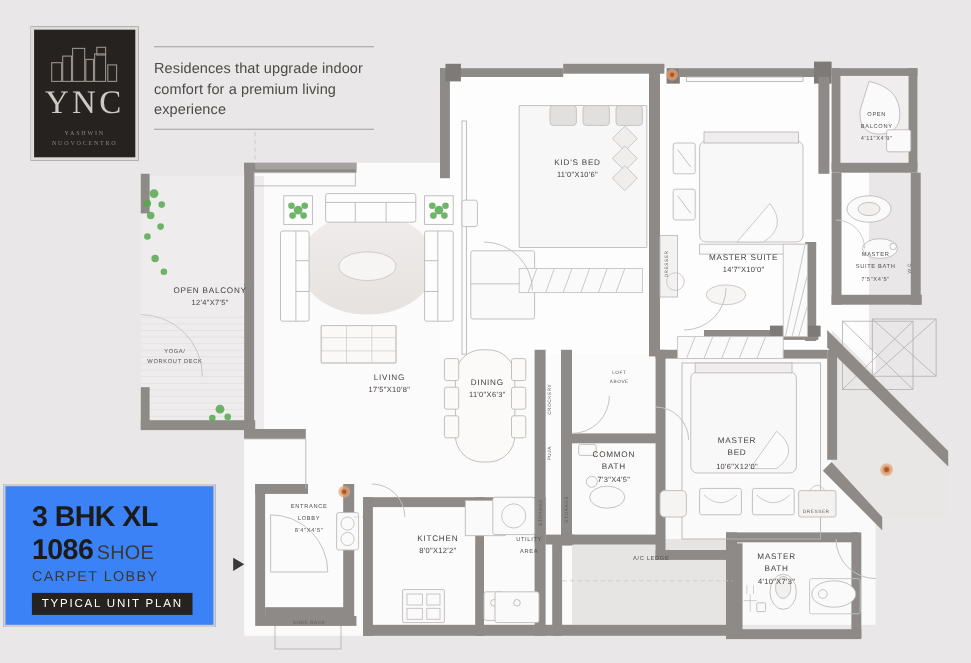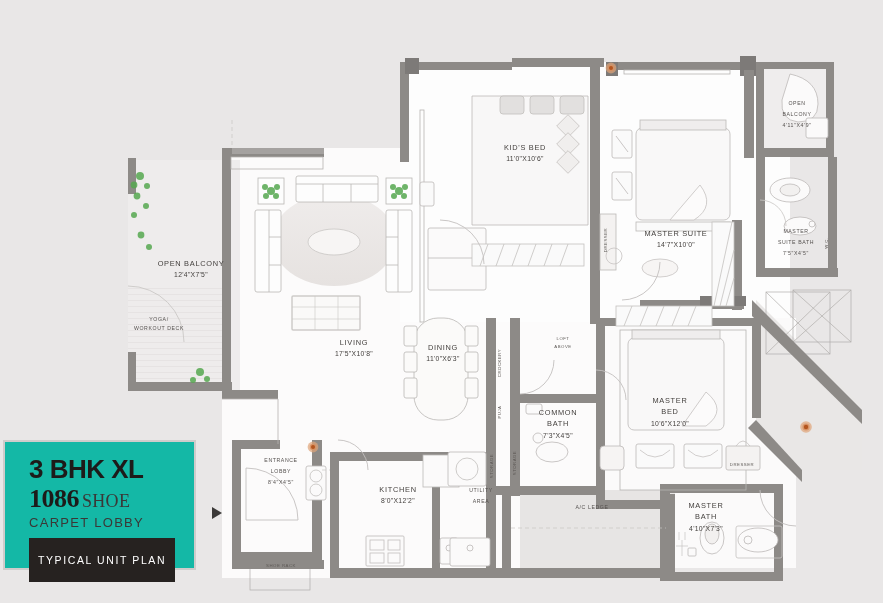--- a/index.html
+++ b/index.html
@@ -34,31 +34,31 @@
   #tagline-block { position: absolute; left: 140px; top: 42px; width: 215px; }
   .tag-rule { height: 1px; background: #a9a5a3; width: 200px; }
   #tagline {
     font-size: 13.2px; line-height: 1.45; color: #4d4a48; padding: 9px 0 8px 0;
     letter-spacing: 0.1px;
   }
 
   
   #spec-card {
     position: absolute; left: 3px; top: 440px; width: 193px; height: 130px;
-    background: #14b8a6; border: 2px solid #cfcccb;
+    background: #3b82f6; border: 2px solid #cfcccb;
     padding: 14px 0 0 24px;
   }
   #spec-title { font-size: 26px; font-weight: 700; color: #1d1b1a; letter-spacing: -0.5px; line-height: 1; }
-  #spec-area-row { display: flex; align-items: baseline; margin-top: 4px; font-family: Liberation Serif, serif; }
+  #spec-area-row { display: flex; align-items: baseline; margin-top: 4px; }
   #spec-area { font-size: 26px; font-weight: 700; color: #1d1b1a; letter-spacing: -0.5px; line-height: 1; }
   #spec-unit { font-size: 18px; font-weight: 300; color: #3a3837; letter-spacing: 0.3px; margin-left: 3px; }
   #spec-sub { font-size: 13px; font-weight: 300; color: #3a3837; letter-spacing: 1.3px; margin-top: 3px; }
   #spec-badge {
     display: inline-block; background: #262220; color: #ffffff;
-    font-size: 10.5px; letter-spacing: 1.6px; padding: 16px 9px; margin-top: 8px;
+    font-size: 10.5px; letter-spacing: 1.6px; padding: 4px 9px; margin-top: 8px;
   }
   #play-arrow {
     position: absolute; left: 212px; top: 507px;
     width: 0; height: 0; border-left: 10px solid #3b3938;
     border-top: 6.5px solid transparent; border-bottom: 6.5px solid transparent;
   }
 
   
   #plan { position: absolute; left: 0; top: 0; width: 883px; height: 603px; }
 
@@ -489,21 +489,44 @@
 
     <text class="rl rl-tiny" x="501" y="363" transform="rotate(-90 501 363)">CROCKERY</text>
     <text class="rl rl-tiny" x="501" y="412" transform="rotate(-90 501 412)">PUJA</text>
     <text class="rl rl-tiny" x="516" y="463" transform="rotate(-90 516 463)">STORAGE</text>
     <text class="rl rl-tiny" x="493" y="466" transform="rotate(-90 493 466)">STORAGE</text>
     <text class="rl rl-tiny" x="607" y="240" transform="rotate(-90 607 240)">DRESSER</text>
     <text class="rl rl-tiny" x="742" y="466">DRESSER</text>
     <text class="rl rl-tiny" x="828" y="243" transform="rotate(-90 828 243)">W.C.</text>
   </svg>
 
-
+  <div id="logo-card">
+    <div id="logo-inner">
+      <svg id="logo-skyline" width="68" height="34" viewBox="0 0 68 34">
+        <g fill="none" stroke="#9b938c" stroke-width="1">
+          <rect x="4" y="16" width="9" height="17"></rect>
+          <rect x="14" y="10" width="8" height="23"></rect>
+          <rect x="23" y="3" width="11" height="30"></rect>
+          <rect x="35" y="13" width="7" height="20"></rect>
+          <rect x="43" y="8" width="10" height="25"></rect>
+          <rect x="45" y="2" width="8" height="7"></rect>
+          <rect x="55" y="18" width="8" height="15"></rect>
+        </g>
+      </svg>
+      <div id="logo-ync">YNC</div>
+      <div id="logo-sub1">YASHWIN</div>
+      <div id="logo-sub2">NUOVOCENTRO</div>
+    </div>
+  </div>
+
+  <div id="tagline-block">
+    <div class="tag-rule"></div>
+    <div id="tagline">Residences that upgrade indoor comfort for a premium living experience</div>
+    <div class="tag-rule"></div>
+  </div>
 
   <div id="spec-card">
     <div id="spec-title">3 BHK XL</div>
     <div id="spec-area-row">
       <span id="spec-area">1086</span>
       <span id="spec-unit">SHOE</span>
     </div>
     <div id="spec-sub">CARPET LOBBY</div>
     <div id="spec-badge">TYPICAL UNIT PLAN</div>
   </div>

